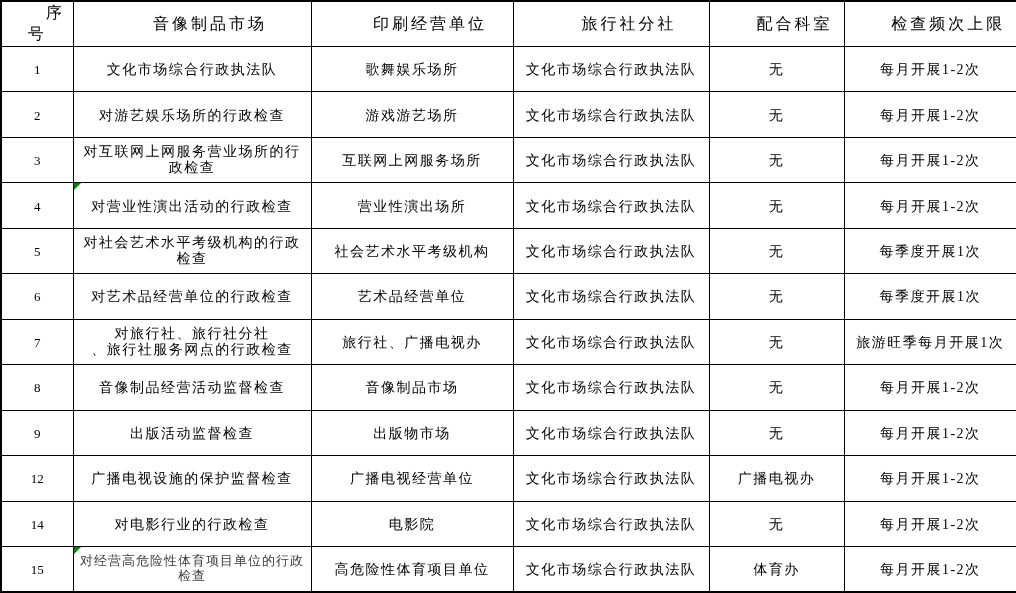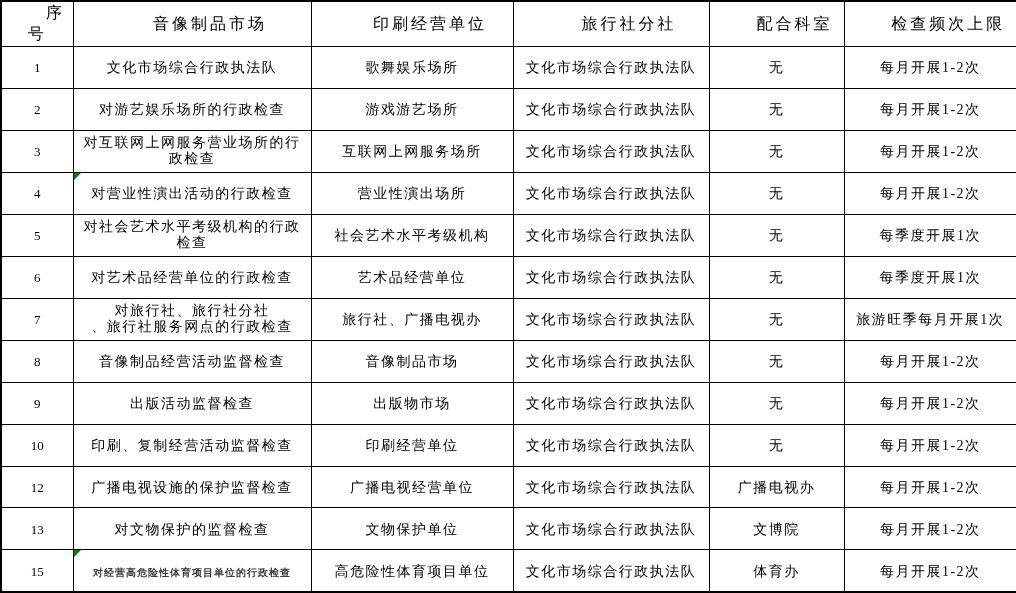--- a/index.html
+++ b/index.html
@@ -58,22 +58,22 @@
     position: relative;
   }
   td.name-cell .cell-text {
     white-space: pre-line;
   }
   td.bottom-text {
     vertical-align: bottom;
     padding-bottom: 3px;
   }
   td.condensed .cell-text {
-    font-size: 10px;
-    font-weight: bold;
+    font-size: 13px;
+    font-weight: normal;
     color: #3d3d3d;
     letter-spacing: 1px;
   }
   .comment-marker {
     position: absolute;
     top: 0;
     left: 0;
     width: 0;
     height: 0;
     border-top: 7px solid #008000;
@@ -173,41 +173,33 @@
         </tr>
         <tr>
           <td class="col-no"><span class="cell-text">9</span></td>
           <td class="col-name name-cell"><span class="cell-text">出版活动监督检查</span></td>
           <td class="col-scope"><span class="cell-text">出版物市场</span></td>
           <td class="col-dept"><span class="cell-text">文化市场综合行政执法队</span></td>
           <td class="col-coop"><span class="cell-text">无</span></td>
           <td class="col-freq"><span class="cell-text">每月开展1-2次</span></td>
         </tr>
         <tr>
-          <td class="col-no"><span class="cell-text">10</span></td>
-          <td class="col-name name-cell"><span class="cell-text">印刷、复制经营活动监督检查</span></td>
-          <td class="col-scope"><span class="cell-text">印刷经营单位</span></td>
-          <td class="col-dept"><span class="cell-text">文化市场综合行政执法队</span></td>
-          <td class="col-coop"><span class="cell-text">无</span></td>
-          <td class="col-freq"><span class="cell-text">每月开展1-2次</span></td>
-        </tr>
-        <tr>
           <td class="col-no"><span class="cell-text">12</span></td>
           <td class="col-name name-cell"><span class="cell-text">广播电视设施的保护监督检查</span></td>
           <td class="col-scope"><span class="cell-text">广播电视经营单位</span></td>
           <td class="col-dept"><span class="cell-text">文化市场综合行政执法队</span></td>
           <td class="col-coop"><span class="cell-text">广播电视办</span></td>
           <td class="col-freq"><span class="cell-text">每月开展1-2次</span></td>
         </tr>
         <tr>
-          <td class="col-no"><span class="cell-text">13</span></td>
-          <td class="col-name name-cell"><span class="cell-text">对文物保护的监督检查</span></td>
-          <td class="col-scope"><span class="cell-text">文物保护单位</span></td>
-          <td class="col-dept"><span class="cell-text">文化市场综合行政执法队</span></td>
-          <td class="col-coop"><span class="cell-text">文博院</span></td>
+          <td class="col-no"><span class="cell-text">14</span></td>
+          <td class="col-name name-cell"><span class="cell-text">对电影行业的行政检查</span></td>
+          <td class="col-scope"><span class="cell-text">电影院</span></td>
+          <td class="col-dept"><span class="cell-text">文化市场综合行政执法队</span></td>
+          <td class="col-coop"><span class="cell-text">无</span></td>
           <td class="col-freq"><span class="cell-text">每月开展1-2次</span></td>
         </tr>
         <tr>
           <td class="col-no"><span class="cell-text">15</span></td>
           <td class="col-name name-cell condensed"><span class="comment-marker"></span><span class="cell-text">对经营高危险性体育项目单位的行政检查</span></td>
           <td class="col-scope"><span class="cell-text">高危险性体育项目单位</span></td>
           <td class="col-dept"><span class="cell-text">文化市场综合行政执法队</span></td>
           <td class="col-coop"><span class="cell-text">体育办</span></td>
           <td class="col-freq"><span class="cell-text">每月开展1-2次</span></td>
         </tr>

